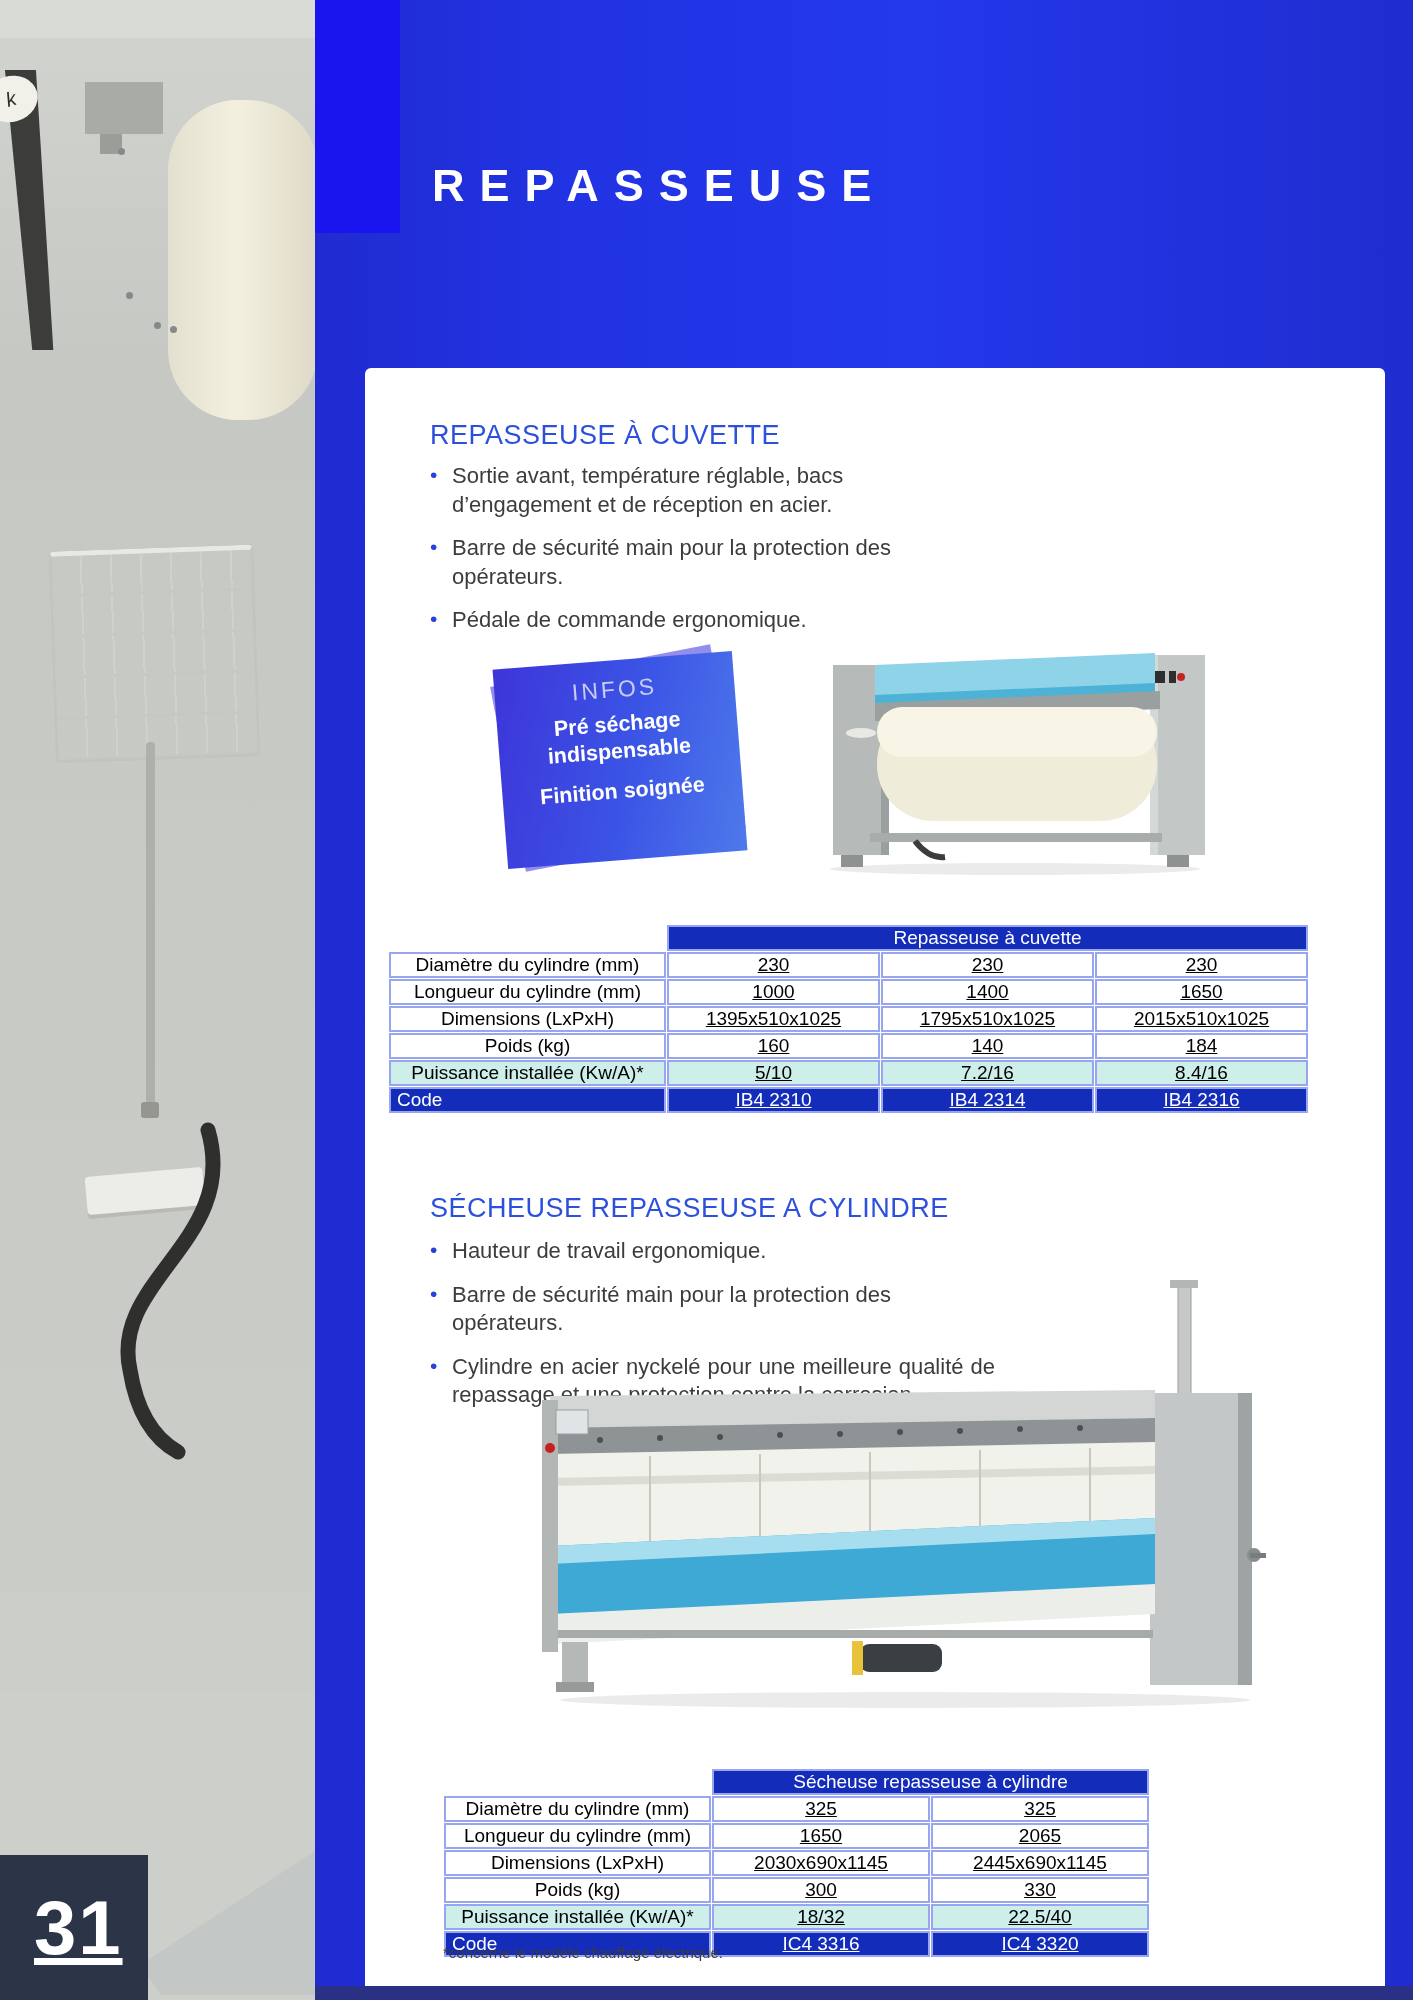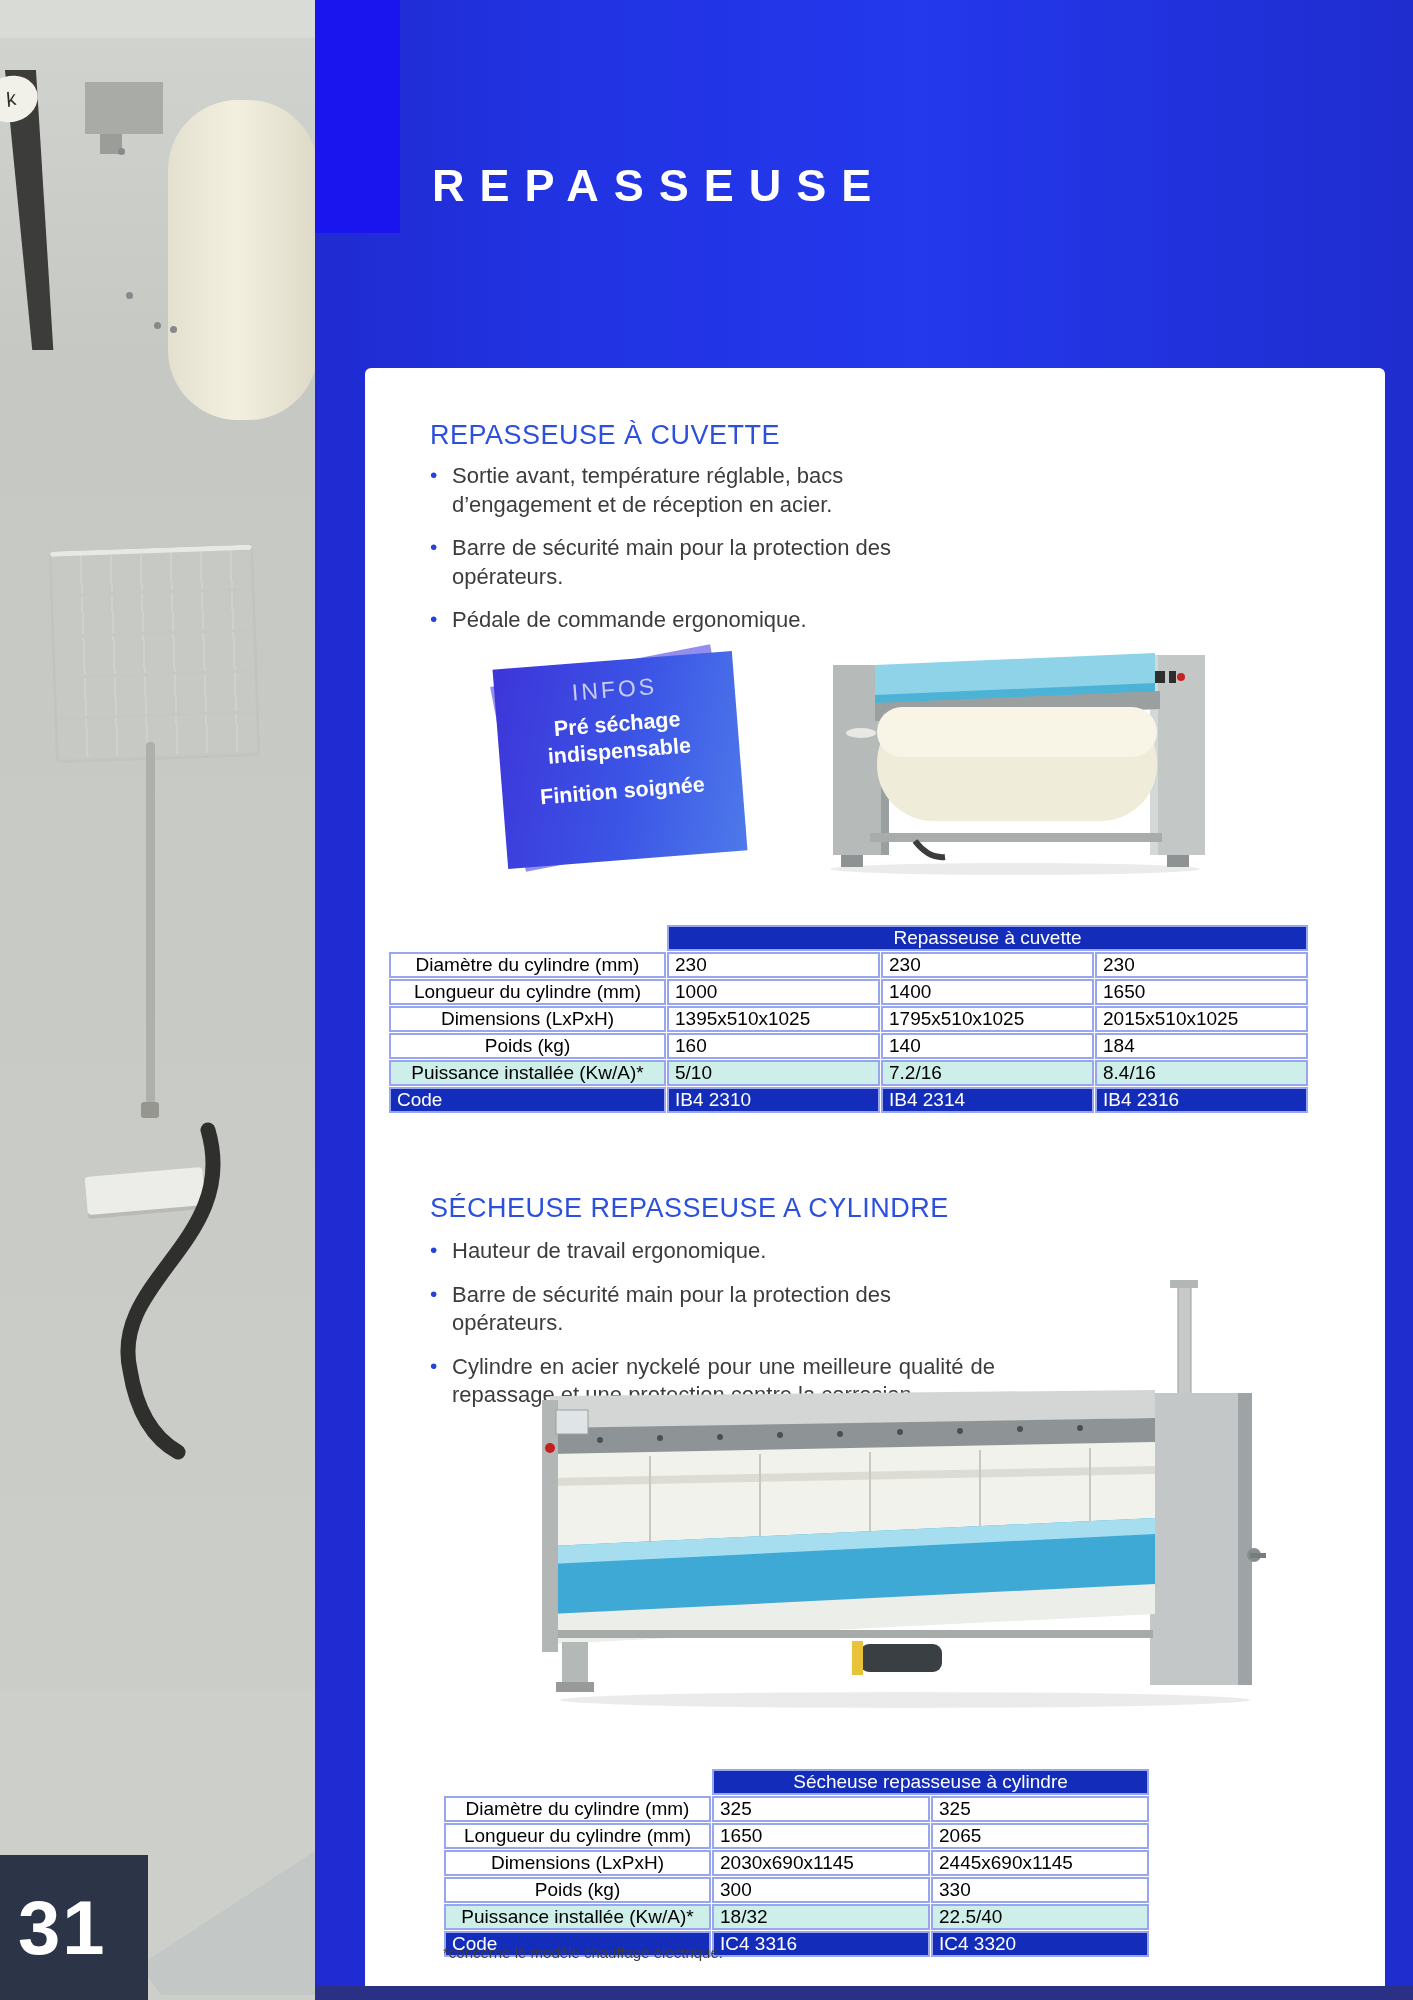--- a/index.html
+++ b/index.html
@@ -32,22 +32,22 @@
   .ph-shelf{ position:absolute; left:86px; top:1172px; width:118px; height:38px; background:#ecede8;
              border-radius:4px; transform:rotate(-5deg); box-shadow:0 4px 0 #b8bab6; }
   .ph-floor{ position:absolute; left:0; top:1690px; width:315px; height:310px; background:#cdcfcb; }
   .ph-wedge{ position:absolute; left:140px; top:1845px; width:175px; height:150px; background:#c3c7c5;
              clip-path:polygon(100% 4%,100% 100%,12% 100%,0 80%); }
   .ph-hose { position:absolute; left:90px; top:1120px; }
   
   .accent   { position:absolute; left:315px; top:0; width:85px; height:233px; background:#1a14ef; }
   .bottombar{ position:absolute; left:315px; top:1986px; width:1098px; height:14px; background:#2a3185; }
   .pagenum  { position:absolute; left:0; top:1855px; width:148px; height:145px; background:#2b3547;
-              display:flex; align-items:center; padding-left:18px;
-              color:#fff; font-size:76px; font-weight:bold; letter-spacing:2px; }
+              display:flex; align-items:center; padding-left:34px;
+              color:#fff; font-size:76px; font-weight:bold; letter-spacing:2px;text-decoration:underline; }
   .title { position:absolute; left:432px; top:160px; color:#fff; font-size:45px; font-weight:bold;
            letter-spacing:15px; white-space:nowrap; }
   
   .card { position:absolute; left:365px; top:368px; width:1020px; height:1618px; background:#fff;
           border-radius:6px 6px 0 0; }
   .h-sec { position:absolute; color:#2d50dc; font-size:27px; letter-spacing:.5px; font-weight:normal; white-space:nowrap; }
   .bullets { position:absolute; list-style:none; color:#3c3c3c; font-size:22px; line-height:1.3; }
   .bullets li { position:relative; padding-left:22px; margin-bottom:15px; }
   .bullets li::before { content:"•"; position:absolute; left:0; top:-1px; color:#2543d8; font-size:21px; }
   .just { text-align:justify; }
@@ -61,21 +61,21 @@
   .badge .infos { color:#c8cdf0; font-size:23px; letter-spacing:3px; margin-bottom:8px; }
   .badge .b1 { color:#fff; font-weight:bold; font-size:21.5px; line-height:1.25; width:190px; }
   .badge .b2 { color:#fff; font-weight:bold; font-size:21.5px; margin-top:14px; }
   
   table.spec { position:absolute; border-collapse:separate; border-spacing:1px; table-layout:fixed; }
   table.spec td { border:2px solid #97a6ef; font-size:19px; color:#000; height:26px;
                   background:#fff; padding:0 6px; overflow:hidden; white-space:nowrap; }
   table.spec td.ghost { border:none; background:transparent; }
   table.spec td.thead { background:#132cba; color:#fff; text-align:center; height:24px; }
   table.spec td.lbl { text-align:center; }
-  table.spec td.val { text-align:left; }
+  table.spec td.val { text-align:center;text-decoration:underline; }
   table.spec tr.mint td { background:#cdeee9; }
   table.spec tr.coderow td { background:#132cba; color:#fff; }
   table.spec tr.coderow td.lbl { text-align:left;margin-left:13px; }
   .footnote { position:absolute; left:443px; top:1944px; font-size:15px; color:#3c3c3c; }
   .machine { position:absolute; }
 </style>
 </head>
 <body>
 
 <div class="page">

